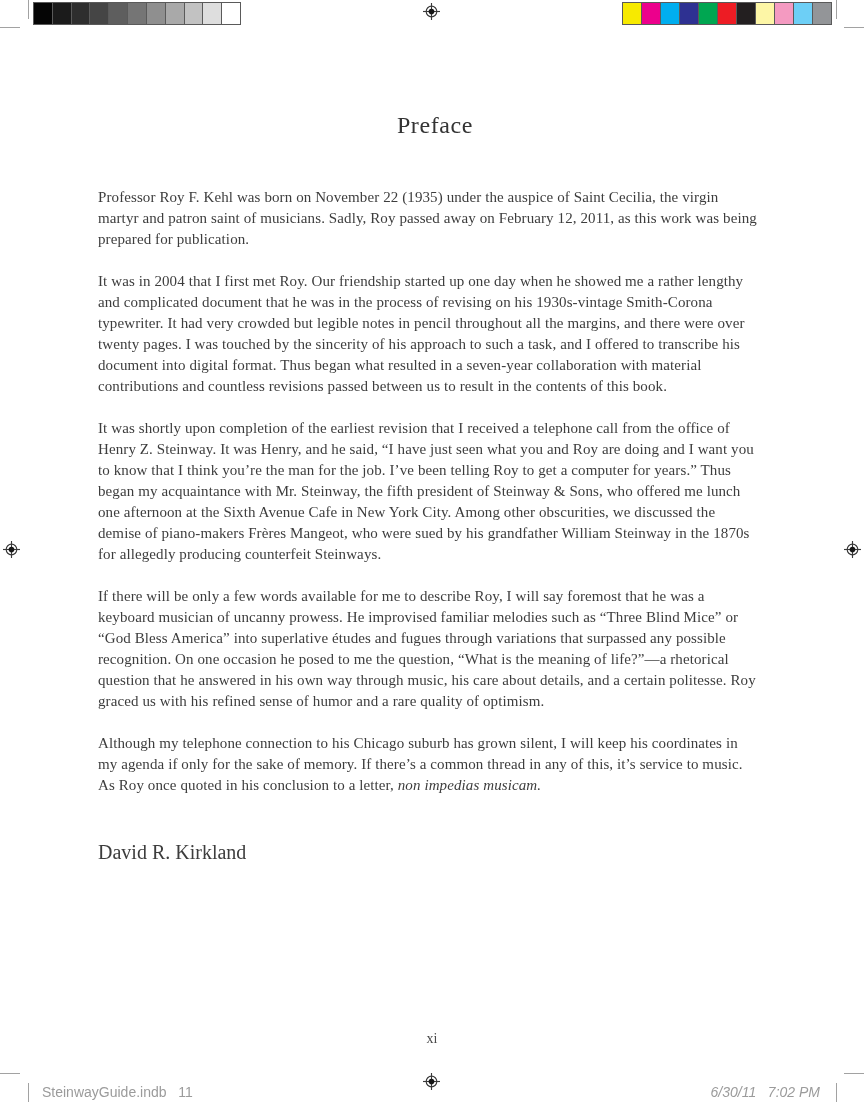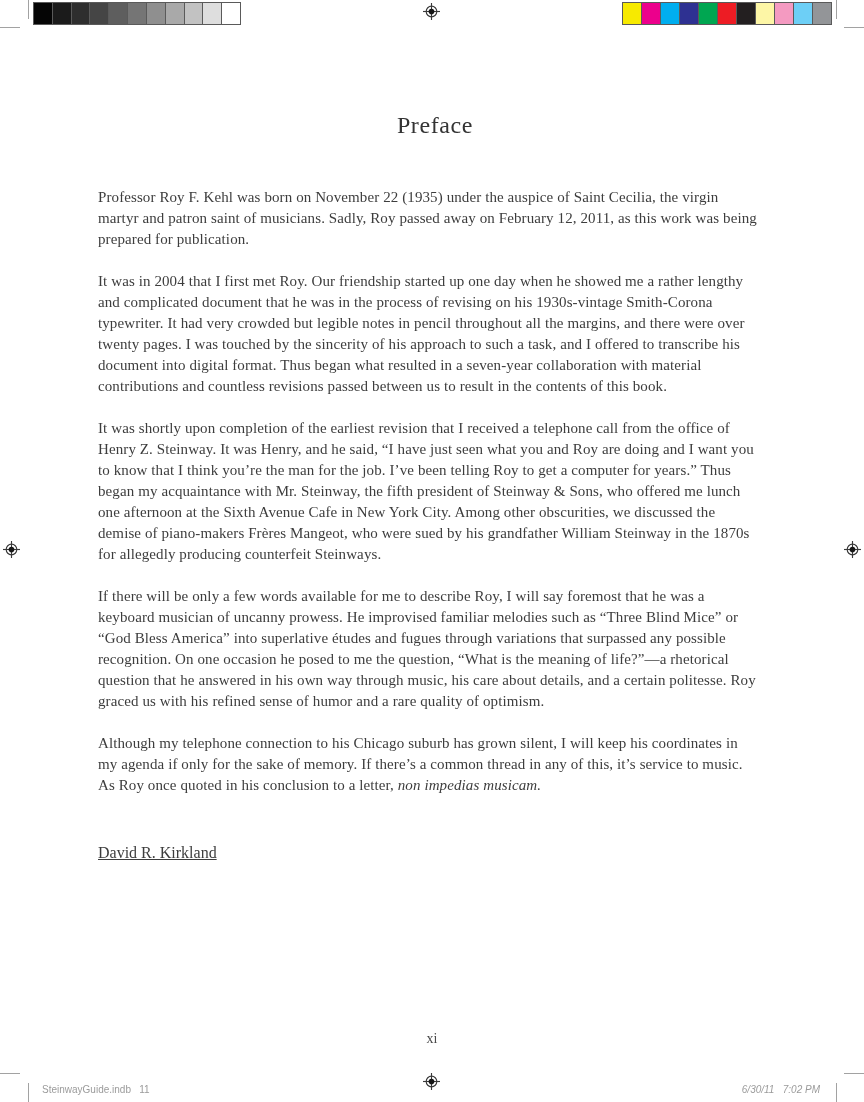--- a/index.html
+++ b/index.html
@@ -47,31 +47,31 @@
   h1.page-title {
     font-size:24px; font-weight:normal; line-height:26px;
     text-align:center; margin:0 0 49px 0; letter-spacing:0.6px;
     color:#343434;
   }
   .body-text p {
     font-size:15px; line-height:21px; margin:0 15px 21px 0;
     text-align:left; letter-spacing:0.1px;
   }
   .body-text em { }
-  .signature { font-size:16px; line-height:21px; margin:46px 0 0 0;text-decoration:underline; }
+  .signature { font-size:20px; line-height:21px; margin:46px 0 0 0; }
 
   .folio {
     position:absolute; left:0; top:1031px; width:864px;
     text-align:center; font-size:14px; color:#4a4a4a;
   }
 
   .slug {
     position:absolute; top:1084px;
     font-family:"Liberation Sans", sans-serif;
-    font-size:10px; color:#9b9b9b; white-space:pre;
+    font-size:14px; color:#9b9b9b; white-space:pre;
   }
   .slug-left { left:42px; }
   .slug-right { right:44px;font-style:italic; }
 </style>
 </head>
 <body>
 
 <div id="grayscale-bar" class="cal-bar">
     <div class="swatch" style="background: rgb(5, 5, 5);"></div>
     <div class="swatch" style="background: rgb(27, 27, 27);"></div>

